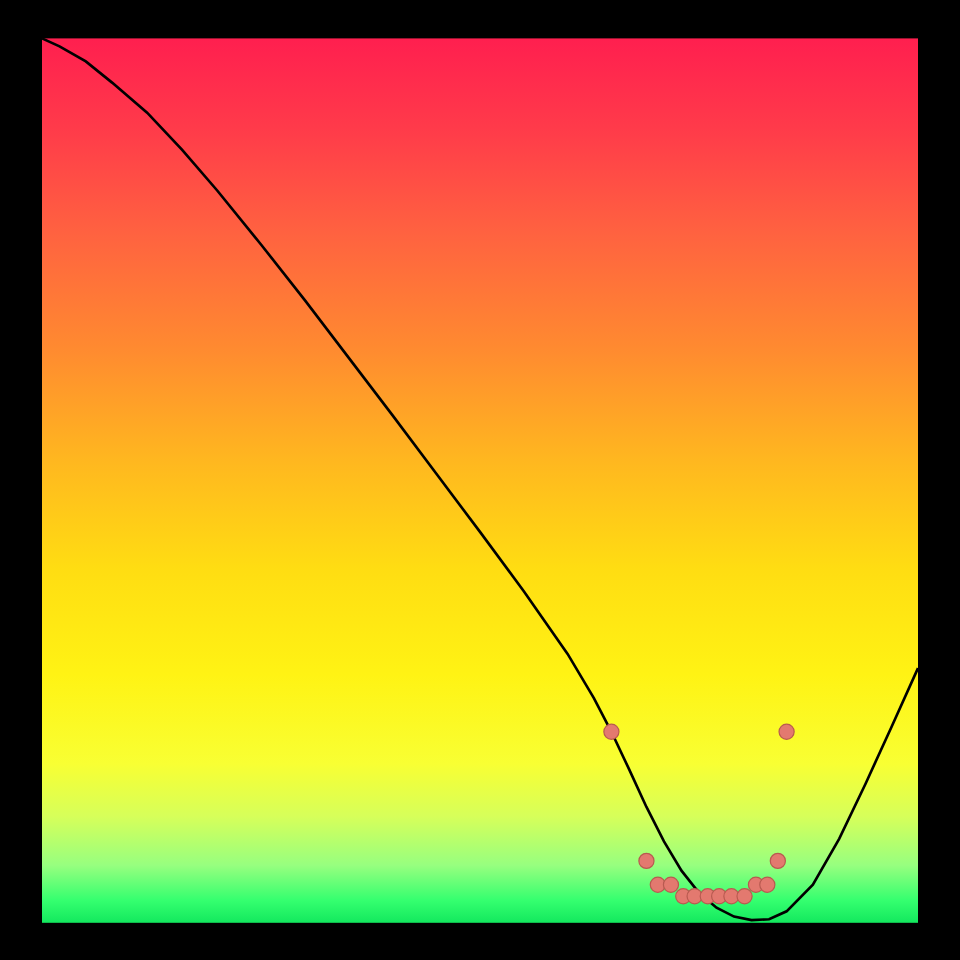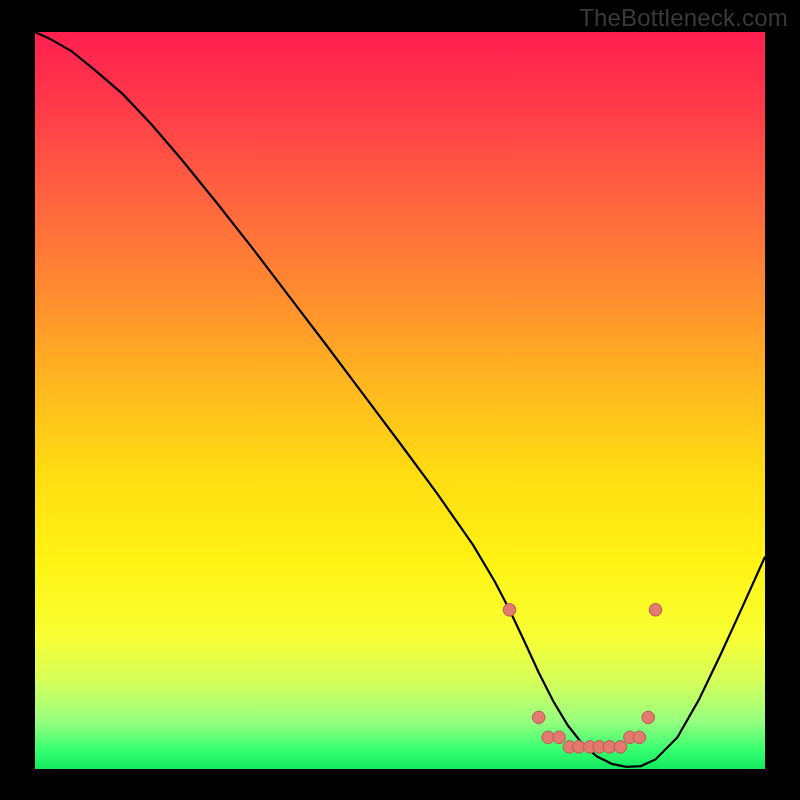--- a/index.html
+++ b/index.html
@@ -30,21 +30,20 @@
   svg.plot {
     position: absolute;
     top: 0;
     left: 0;
   }
 </style>
 </head>
 <body>
 <div class="frame">
 
-<div class="watermark">TheBottleneck.com</div>
 
 <svg class="plot" width="800" height="800" viewBox="0 0 800 800">
   <defs>
     <linearGradient id="bg-grad" x1="0" y1="0" x2="0" y2="1">
           <stop offset="0%" stop-color="#ff1f4f"></stop>
           <stop offset="10%" stop-color="#ff3a4a"></stop>
           <stop offset="22%" stop-color="#ff6240"></stop>
           <stop offset="35%" stop-color="#ff8a30"></stop>
           <stop offset="48%" stop-color="#ffb81f"></stop>
           <stop offset="60%" stop-color="#ffdd12"></stop>

